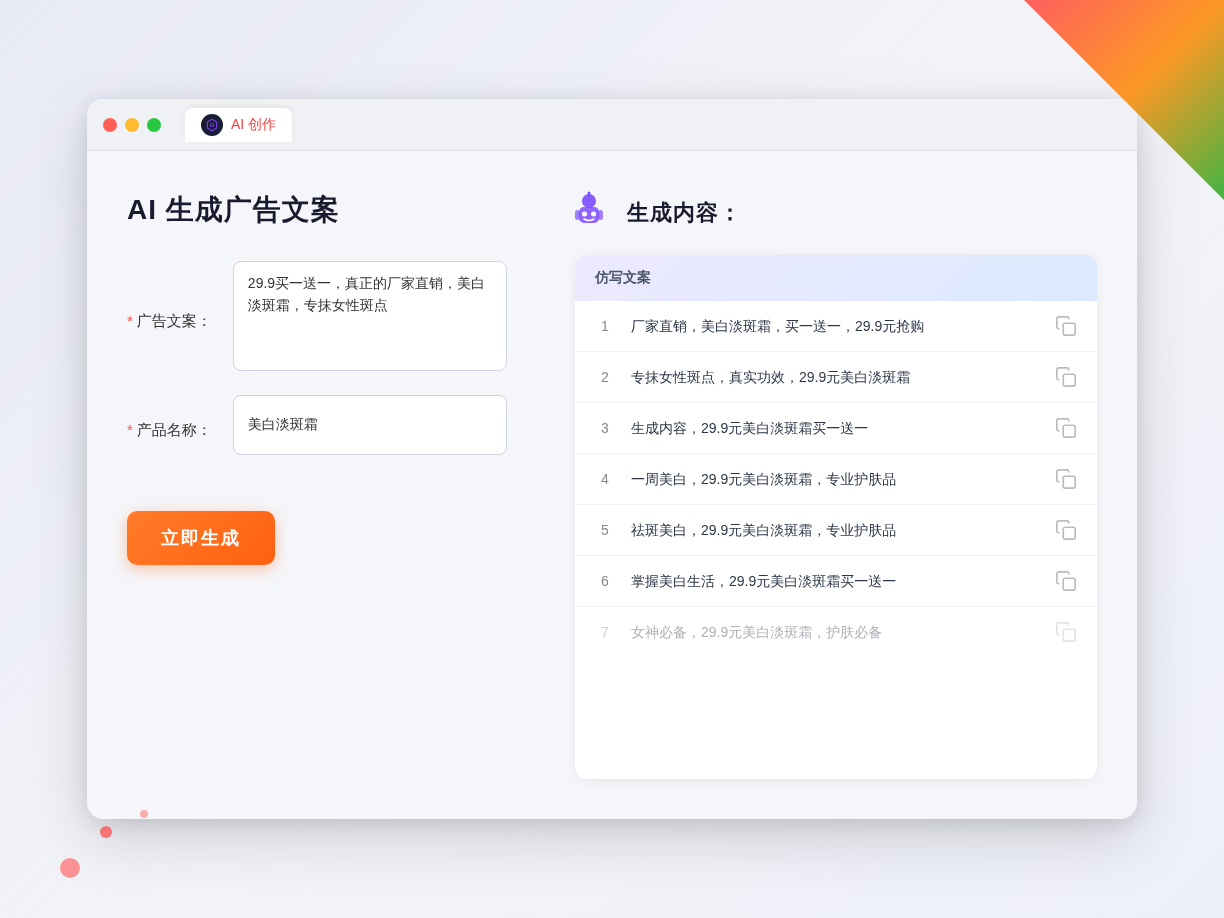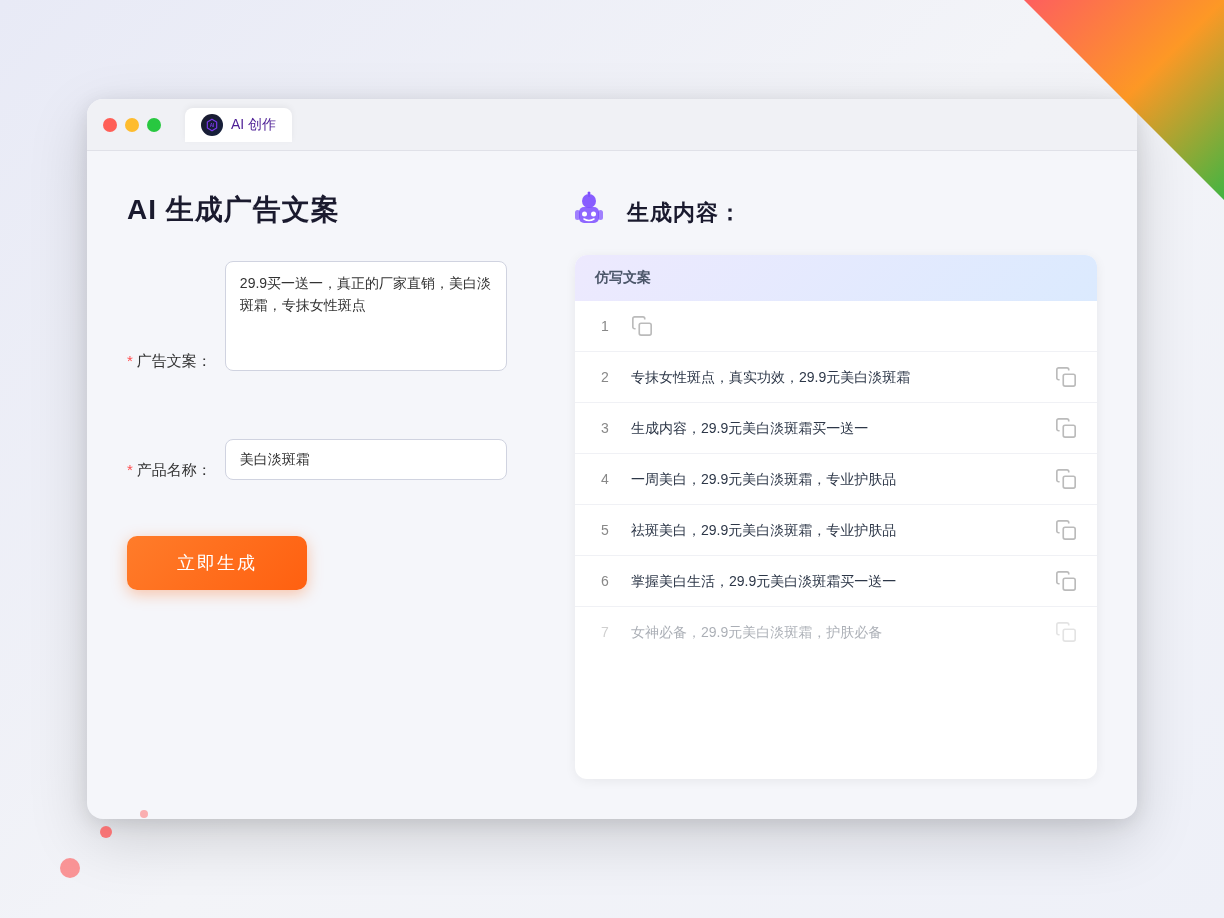--- a/index.html
+++ b/index.html
@@ -97,21 +97,21 @@
       flex-shrink: 0;
     }
 
     .tab-icon svg {
       width: 14px;
       height: 14px;
     }
 
     .tab-label {
       font-size: 14px;
-      color: #4c1d95;
+      color: #ef4444;
       font-weight: 500;
       white-space: nowrap;
     }
 
     
     .content-area {
       flex: 1;
       display: flex;
       padding: 40px 40px;
       gap: 60px;
@@ -129,23 +129,23 @@
     .page-title {
       font-size: 28px;
       font-weight: 700;
       color: #1a1a2e;
       margin-bottom: 32px;
       letter-spacing: 1px;
     }
 
     .form-group {
       display: flex;
-      align-items: flex-end;
+      align-items: center;
       margin-bottom: 24px;
-      gap: 1px;
+      gap: 9px;
     }
 
     .form-label {
       font-size: 15px;
       color: #333;
       white-space: nowrap;
       padding-top: 10px;
       min-width: 90px;
       text-align: right;
       padding-right: 12px;
@@ -168,34 +168,33 @@
       font-family: inherit;
       resize: none;
       line-height: 1.6;
     }
 
     .form-textarea {
       height: 110px;
     }
 
     .form-text-input {
-      height: 41px;
-      margin-top: 44px;
+      height: 60px;
     }
 
     .generate-btn {
       margin-top: 32px;
-      width: 180px;
+      width: 148px;
       height: 54px;
       background: linear-gradient(135deg, #ff7c2a, #ff6010);
       border: none;
       border-radius: 10px;
       color: #fff;
       font-size: 18px;
-      font-weight: 400;
+      font-weight: 700;
       cursor: pointer;
       letter-spacing: 2px;
       box-shadow: 0 4px 15px rgba(255, 100, 16, 0.35);
     }
 
     
     .right-panel {
       flex: 1;
       display: flex;
       flex-direction: column;
@@ -362,20 +361,21 @@
         </svg>
         <span class="results-title">生成内容：</span>
       </div>
 
       <div class="results-table">
         <div class="table-header">仿写文案</div>
 
         <div id="results-rows">
             <div class="table-row">
               <span class="row-num">1</span>
+              <span class="row-text">厂家直销，美白淡斑霜，买一送一，29.9元抢购</span>
               <span class="copy-icon"><svg viewBox="0 0 24 24" fill="none" stroke="currentColor" stroke-width="1.8" xmlns="http://www.w3.org/2000/svg">
     <rect x="9" y="9" width="13" height="13" rx="2" ry="2"></rect>
     <path d="M5 15H4a2 2 0 0 1-2-2V4a2 2 0 0 1 2-2h9a2 2 0 0 1 2 2v1"></path>
   </svg></span>
             </div>
             <div class="table-row">
               <span class="row-num">2</span>
               <span class="row-text">专抹女性斑点，真实功效，29.9元美白淡斑霜</span>
               <span class="copy-icon"><svg viewBox="0 0 24 24" fill="none" stroke="currentColor" stroke-width="1.8" xmlns="http://www.w3.org/2000/svg">
     <rect x="9" y="9" width="13" height="13" rx="2" ry="2"></rect>

